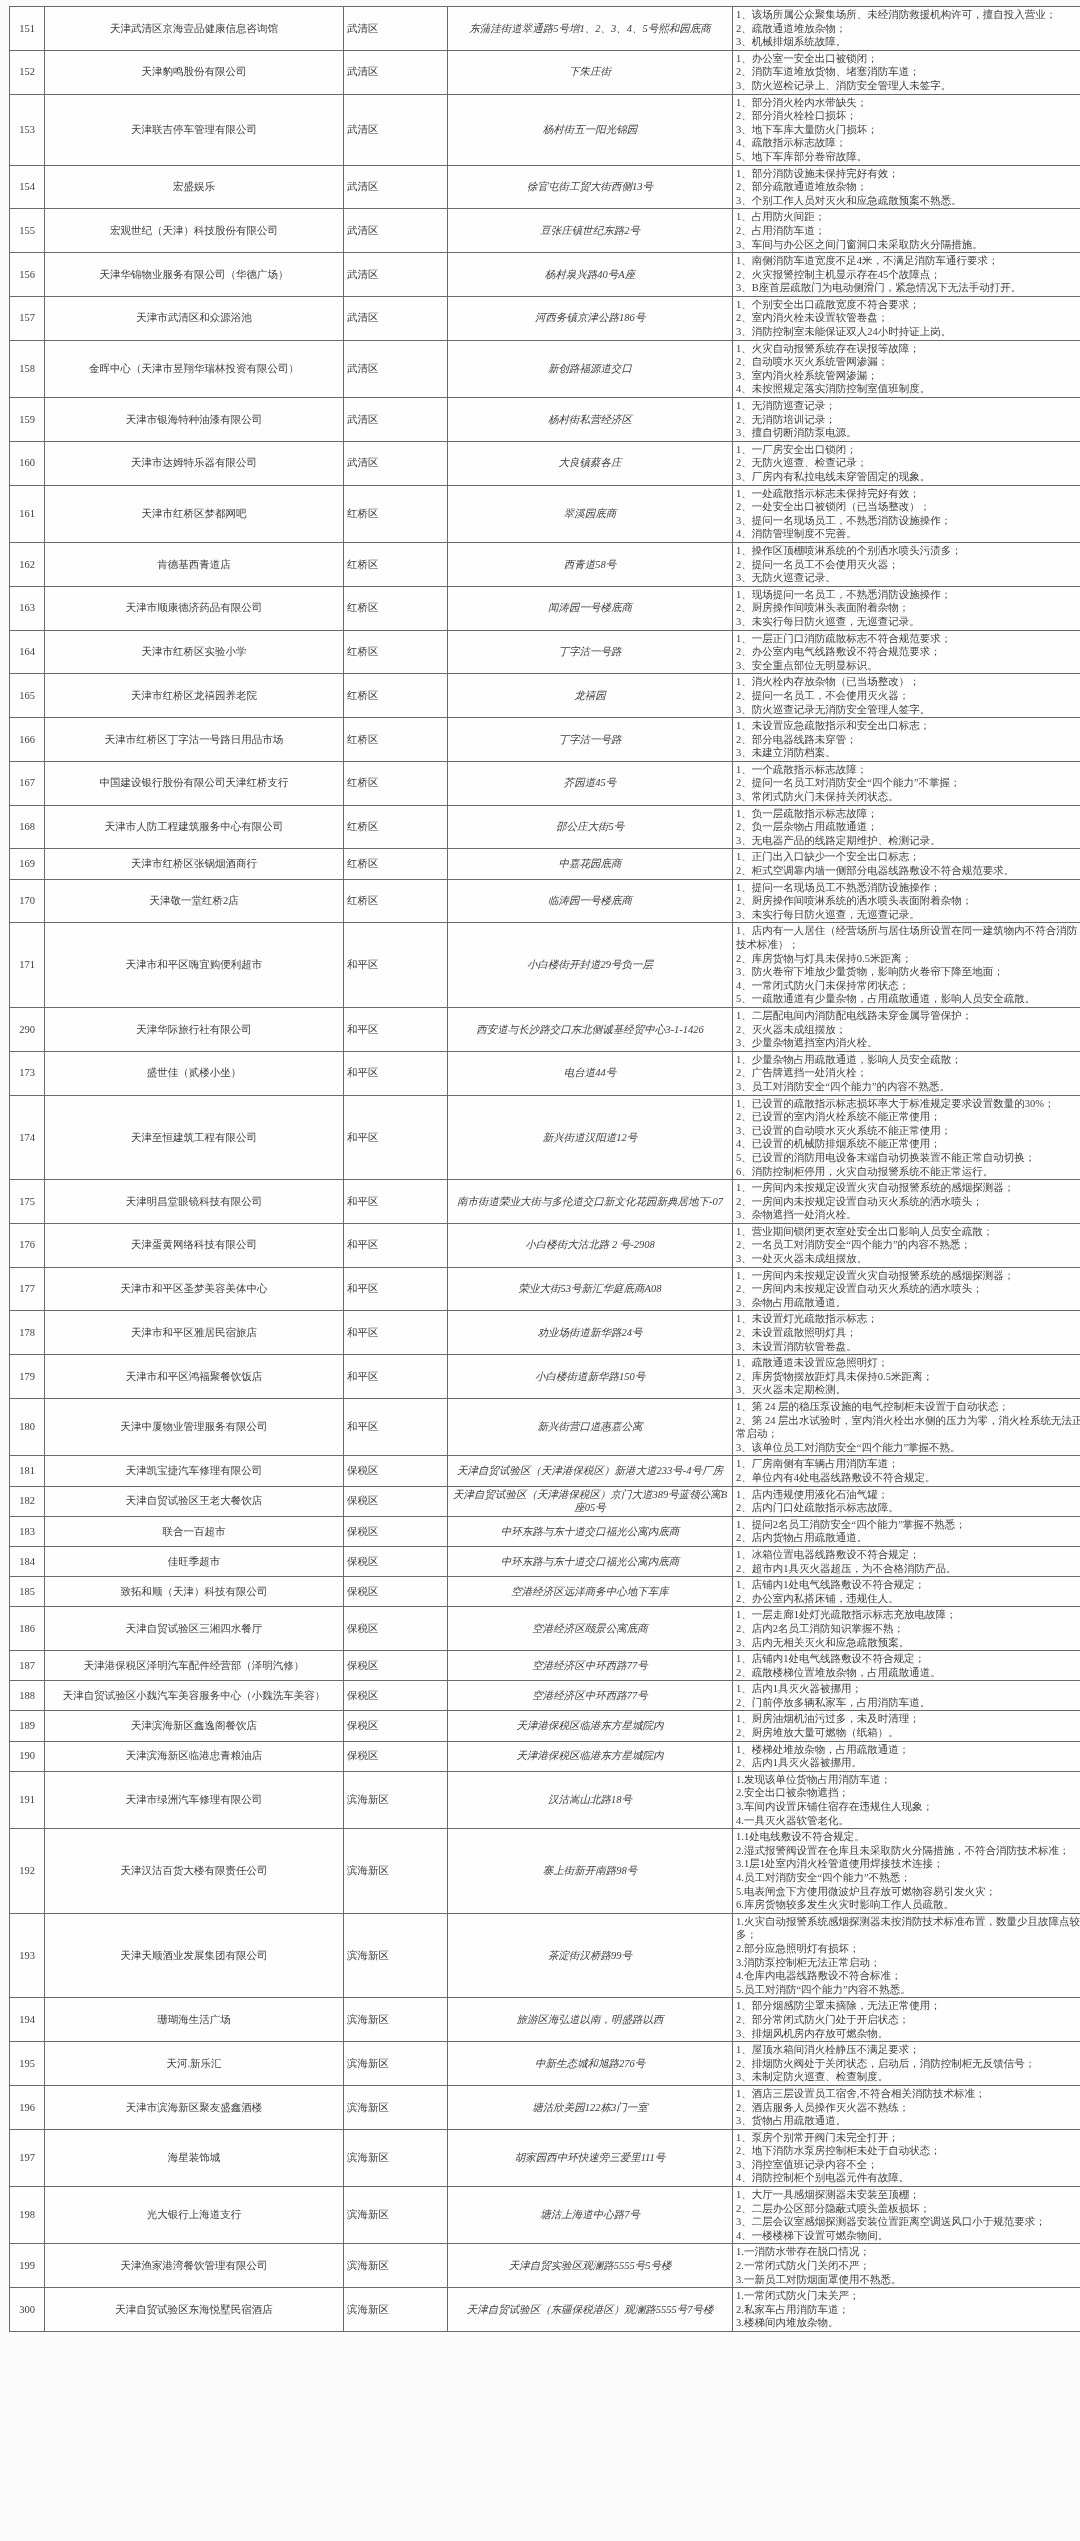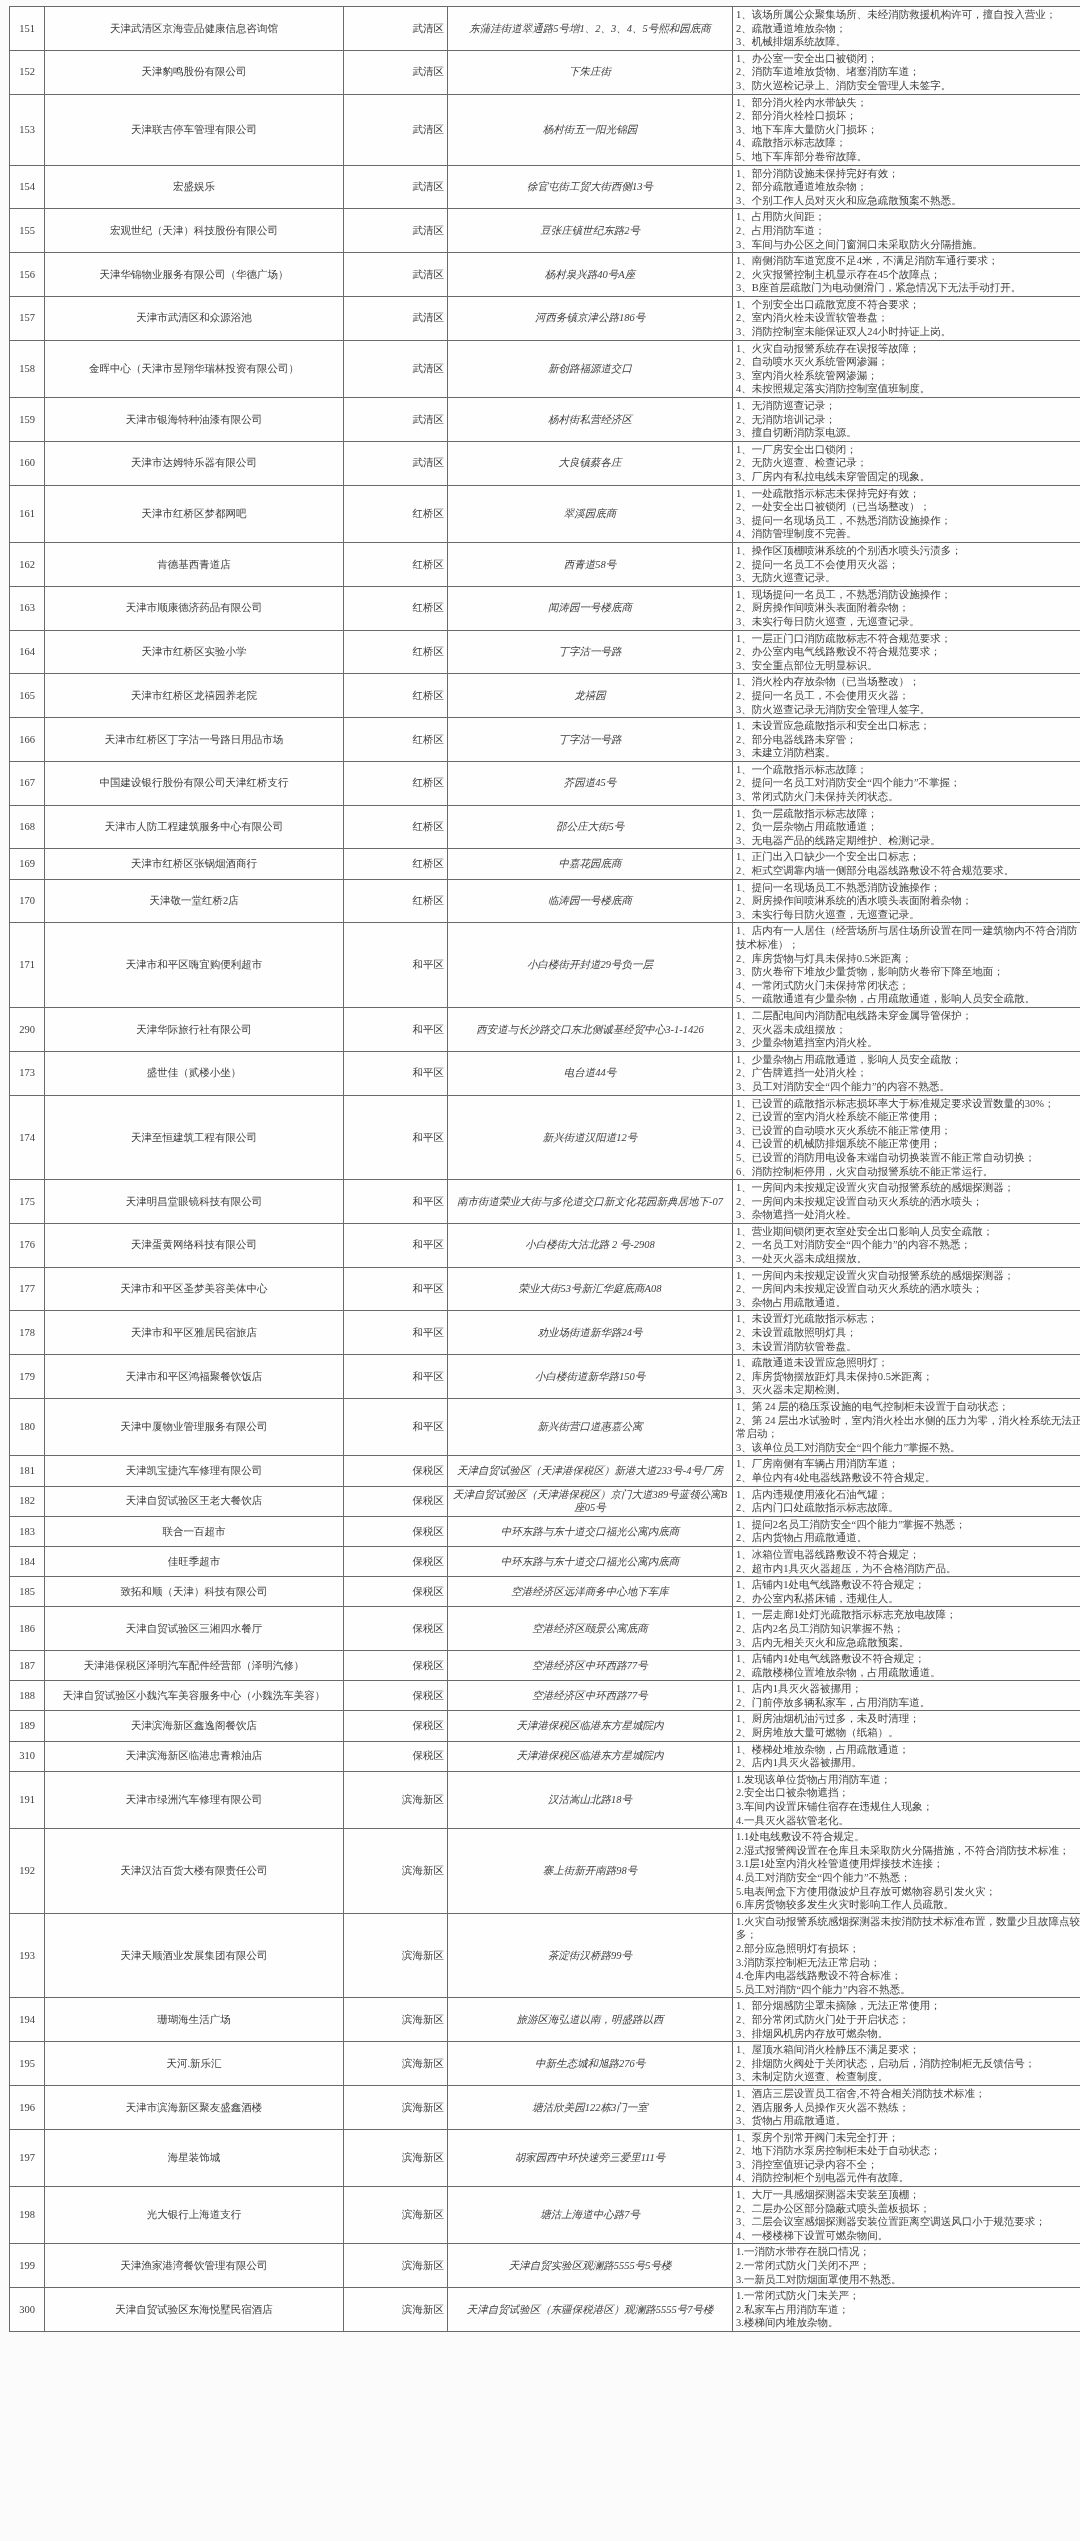--- a/index.html
+++ b/index.html
@@ -18,21 +18,21 @@
   td{
     border:1px solid #6a6a6a;
     font-size:10.5px;
     line-height:13.6px;
     padding:1px 3px;
     vertical-align:middle;
     word-break:break-all;
   }
   td.c-no{width:28px;text-align:center;font-family:Liberation Serif, serif;}
   td.c-name{width:292px;text-align:center;}
-  td.c-district{width:97px;text-align:right;}
+  td.c-district{width:97px;text-align:left;}
   td.c-address{width:278px;text-align:center;font-style:italic;}
   td.c-issues{width:349px;text-align:left;}
   .issue-line{margin:0;padding:0;}
 </style>
 </head>
 <body>
 
 <div class="page">
   <table>
     <tbody>
@@ -459,21 +459,21 @@
           <td class="c-no">189</td>
           <td class="c-name">天津滨海新区鑫逸阁餐饮店</td>
           <td class="c-district">保税区</td>
           <td class="c-address">天津港保税区临港东方星城院内</td>
           <td class="c-issues">
             <div class="issue-line">1、厨房油烟机油污过多，未及时清理；</div>
             <div class="issue-line">2、厨房堆放大量可燃物（纸箱）。</div>
           </td>
         </tr>
         <tr>
-          <td class="c-no">310</td>
+          <td class="c-no">190</td>
           <td class="c-name">天津滨海新区临港忠青粮油店</td>
           <td class="c-district">保税区</td>
           <td class="c-address">天津港保税区临港东方星城院内</td>
           <td class="c-issues">
             <div class="issue-line">1、楼梯处堆放杂物，占用疏散通道；</div>
             <div class="issue-line">2、店内1具灭火器被挪用。</div>
           </td>
         </tr>
         <tr>
           <td class="c-no">191</td>

